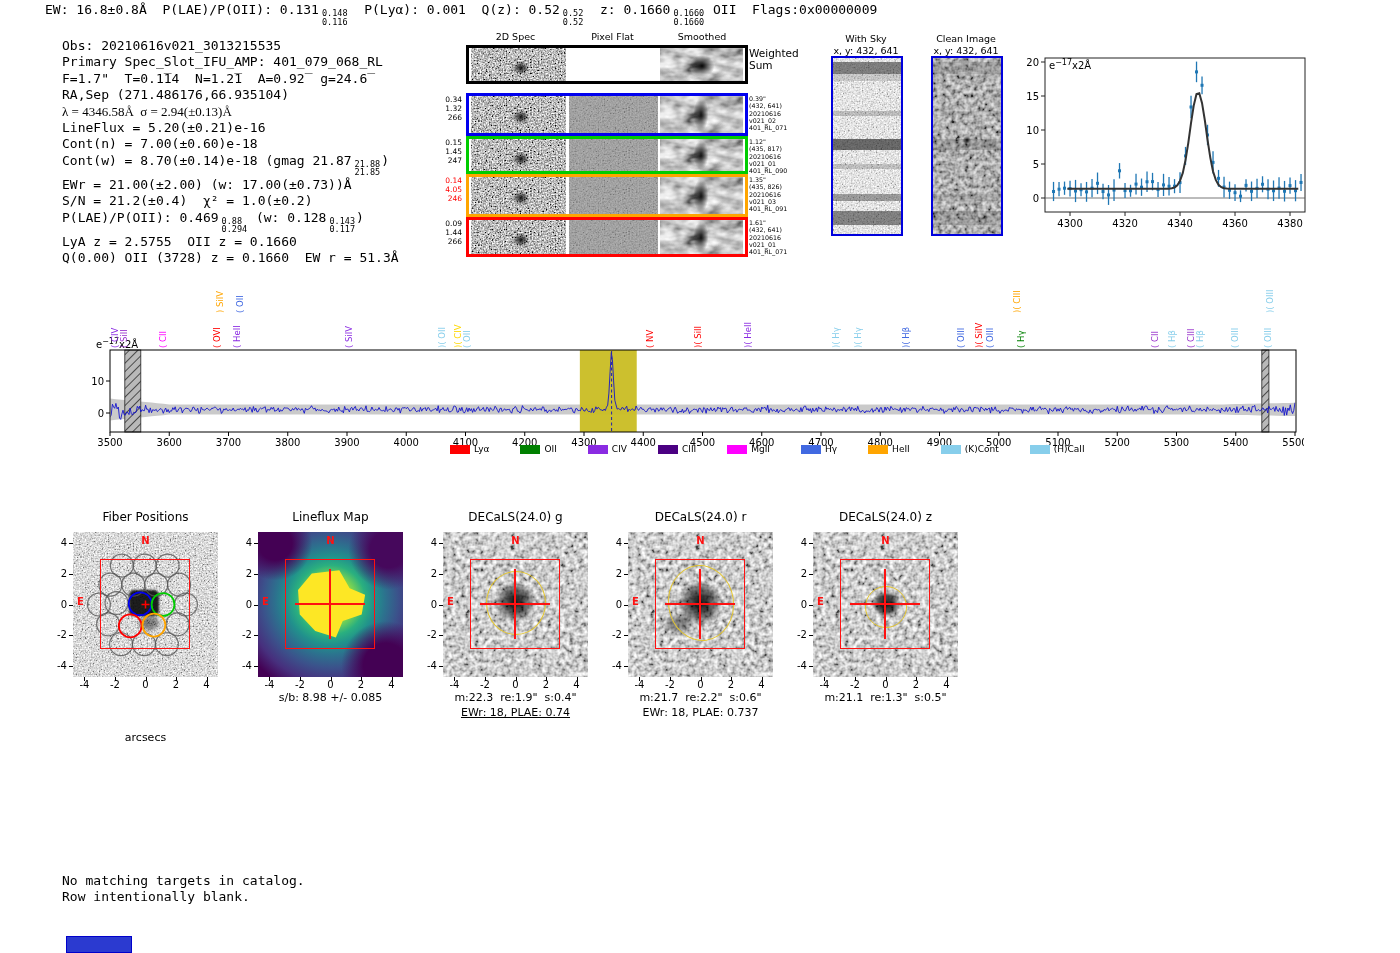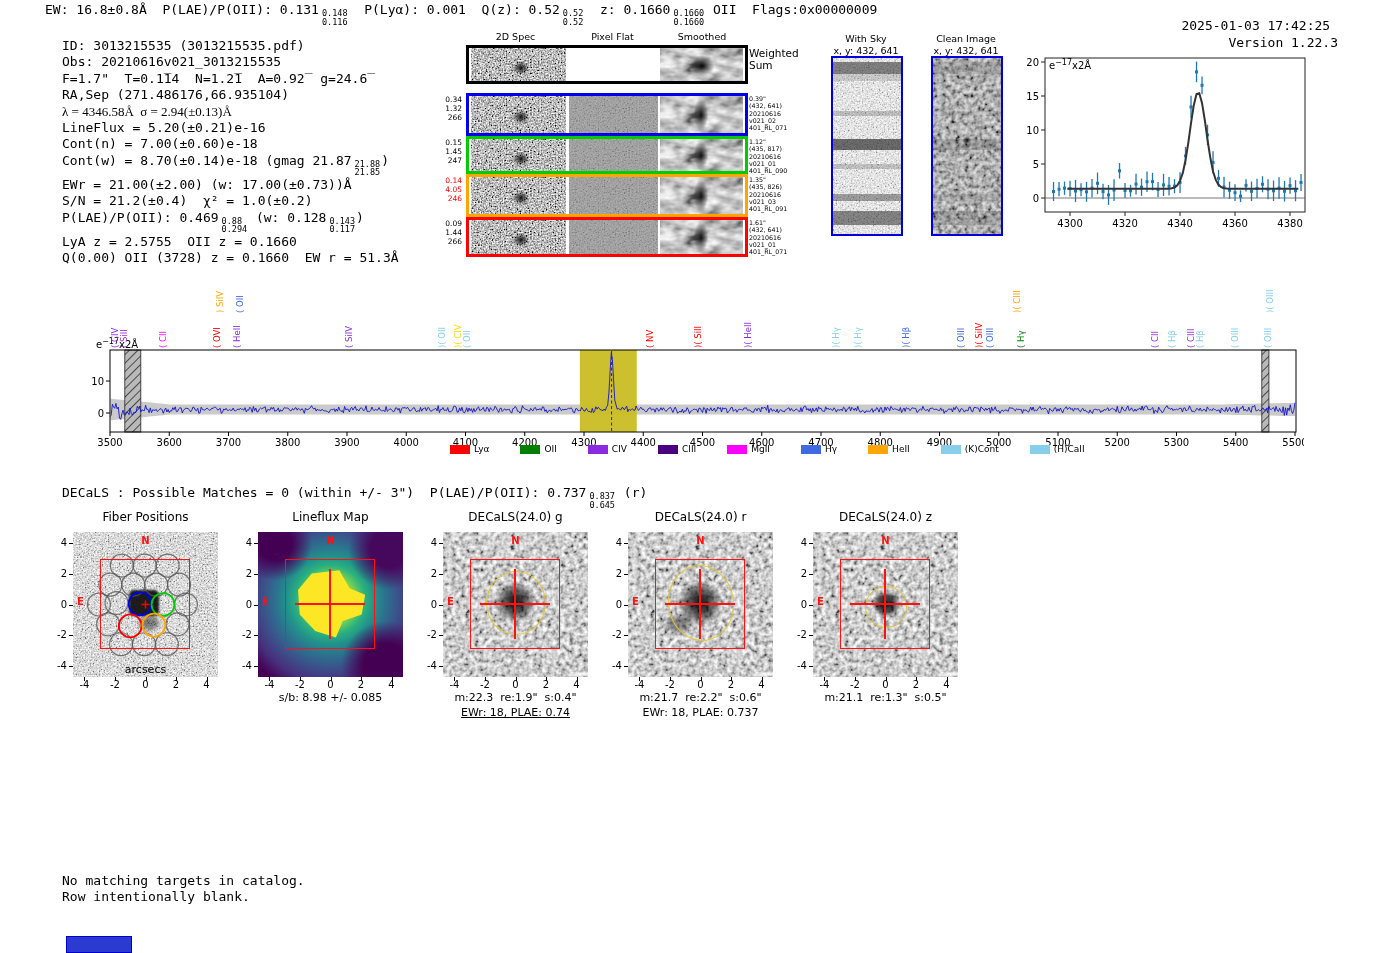--- a/index.html
+++ b/index.html
@@ -62,28 +62,24 @@
         </feComponentTransfer>
       </filter>
       <pattern id="hatchp" width="6" height="6" patternUnits="userSpaceOnUse" patternTransform="rotate(45)">
         <rect width="6" height="6" fill="#b9b9b9"></rect>
         <line x1="0" y1="0" x2="0" y2="6" stroke="#4a4a4a" stroke-width="2"></line>
       </pattern>
     </defs>
   </svg>
 
   <div id="hdr-left" class="abs line13" style="left:45px;top:2px"><span>EW: 16.8±0.8Å  P(LAE)/P(OII): 0.131</span><span class="stk"><span>0.148</span><span>0.116</span></span><span>  P(Lyα): 0.001  Q(z): 0.52</span><span class="stk"><span>0.52</span><span>0.52</span></span><span>  z: 0.1660</span><span class="stk"><span>0.1660</span><span>0.1660</span></span><span> OII  Flags:0x00000009</span></div>
-  <div class="abs line13" style="left:1040px;top:2px;width:298px;text-align:right">
-    <span>2025-01-03 17:42:25</span><span> </span>
-    <span>Version 1.22.3</span>
-  </div>
 
   <div id="info-block" class="abs" style="left:62px;top:38px">
-      <div class="line13" style="position: relative;"><span>ID: 3013215535 (3013215535.pdf)</span></div>
       <div class="line13" style="position: relative;"><span>Obs: 20210616v021_3013215535</span></div>
+      <div class="line13" style="position: relative;"><span>Primary Spec_Slot_IFU_AMP: 401_079_068_RL</span></div>
       <div class="line13" style="position: relative;"><span>F=1.7"  T=0.1̅14  N=1.2̅1  A=0.92̅  g=24.6̅</span></div>
       <div class="line13" style="position: relative;"><span>RA,Sep (271.486176,66.935104)</span></div>
       <div class="line13" style="position: relative; font-family: Liberation Serif, serif;"><span>λ = 4346.58Å  σ = 2.94(±0.13)Å</span></div>
       <div class="line13" style="position: relative;"><span>LineFlux = 5.20(±0.21)e-16</span></div>
       <div class="line13" style="position: relative;"><span>Cont(n) = 7.00(±0.60)e-18</span></div>
       <div class="line13" style="position: relative;"><span>Cont(w) = 8.70(±0.14)e-18 (gmag 21.87</span><span class="stk"><span>21.88</span><span>21.85</span></span><span>)</span></div>
       <div class="line13" style="position: relative;"><span>EWr = 21.00(±2.00) (w: 17.00(±0.73))Å</span></div>
       <div class="line13" style="position: relative;"><span>S/N = 21.2(±0.4)  χ² = 1.0(±0.2)</span></div>
       <div class="line13" style="position: relative;"><span>P(LAE)/P(OII): 0.469</span><span class="stk"><span>0.88</span><span>0.294</span></span><span> (w: 0.128</span><span class="stk"><span>0.143</span><span>0.117</span></span><span>)</span></div>
       <div class="line13" style="position: relative;"><span>LyA z = 2.5755  OII z = 0.1660</span></div>
@@ -469,21 +465,20 @@
       <div class="legend-item">
         <div class="legend-sw" style="background: rgb(135, 206, 235);"></div>
         <div class="legend-lb">(K)Cont</div>
       </div>
       <div class="legend-item">
         <div class="legend-sw" style="background: rgb(135, 206, 235);"></div>
         <div class="legend-lb">(H)CaII</div>
       </div>
     </div>
 
-  <div id="decals-line" class="abs line13" style="left:62px;top:485px"><span>DECaLS : Possible Matches = 0 (within +/- 3")  P(LAE)/P(OII): 0.737</span><span class="stk"><span>0.837</span><span>0.645</span></span><span> (r)</span></div>
 
   <div id="cutouts" style="position: absolute; left: 0px; top: 0px;">
       <div style="position: absolute; left: 73px; top: 510px; width: 145px; text-align: center; font: 12px &quot;DejaVu Sans&quot;, sans-serif;">Fiber Positions</div>
       <div class="noisewrap" style="position: absolute; left: 73px; top: 532px; width: 145px; height: 145px; overflow: hidden; background: rgb(207, 207, 207);">
         <svg width="100%" height="100%" preserveAspectRatio="none">
           <rect width="100%" height="100%" filter="url(#fnoise)" opacity="1"></rect>
         </svg>
         <div style="position: absolute; left: 0px; top: 0px; width: 100%; height: 100%; background: rgba(255, 255, 255, 0.45);"></div>
         <div class="blob" style="left: 56px; top: 58px; width: 30px; height: 26px; border-radius: 5px; background: rgba(8, 8, 8, 0.9); filter: blur(1.2px);"></div>
         <div class="blob" style="left: 66px; top: 84px; width: 20px; height: 14px; background: rgba(25, 25, 25, 0.5); filter: blur(2px);"></div>
@@ -527,21 +522,21 @@
       <div style="position: absolute; left: 74.4474px; top: 679px; width: 20px; text-align: center; font: 10px &quot;DejaVu Sans&quot;, sans-serif;">-4</div>
       <div style="position: absolute; left: 84.4474px; top: 677px; width: 1px; height: 4px; background: rgb(0, 0, 0);"></div>
       <div style="position: absolute; left: 104.974px; top: 679px; width: 20px; text-align: center; font: 10px &quot;DejaVu Sans&quot;, sans-serif;">-2</div>
       <div style="position: absolute; left: 114.974px; top: 677px; width: 1px; height: 4px; background: rgb(0, 0, 0);"></div>
       <div style="position: absolute; left: 135.5px; top: 679px; width: 20px; text-align: center; font: 10px &quot;DejaVu Sans&quot;, sans-serif;">0</div>
       <div style="position: absolute; left: 145.5px; top: 677px; width: 1px; height: 4px; background: rgb(0, 0, 0);"></div>
       <div style="position: absolute; left: 166.026px; top: 679px; width: 20px; text-align: center; font: 10px &quot;DejaVu Sans&quot;, sans-serif;">2</div>
       <div style="position: absolute; left: 176.026px; top: 677px; width: 1px; height: 4px; background: rgb(0, 0, 0);"></div>
       <div style="position: absolute; left: 196.553px; top: 679px; width: 20px; text-align: center; font: 10px &quot;DejaVu Sans&quot;, sans-serif;">4</div>
       <div style="position: absolute; left: 206.553px; top: 677px; width: 1px; height: 4px; background: rgb(0, 0, 0);"></div>
-      <div class="cap" style="left: 55px; top: 663px; width: 181px;">arcsecs</div>
+      <div class="cap" style="left: 55px; top: 731px; width: 181px;">arcsecs</div>
       <div style="position: absolute; left: 258px; top: 510px; width: 145px; text-align: center; font: 12px &quot;DejaVu Sans&quot;, sans-serif;">Lineflux Map</div>
       <div class="noisewrap" style="position: absolute; left: 258px; top: 532px; width: 145px; height: 145px; overflow: hidden; background: radial-gradient(circle at 12% 8%, rgb(68, 1, 84) 0px, rgb(68, 1, 84) 9%, rgba(0, 0, 0, 0) 20%), radial-gradient(circle at 90% 12%, rgb(70, 8, 92) 0px, rgb(70, 8, 92) 10%, rgba(0, 0, 0, 0) 22%), radial-gradient(circle at 88% 92%, rgb(68, 1, 84) 0px, rgb(68, 1, 84) 12%, rgba(0, 0, 0, 0) 24%), radial-gradient(circle at 50% 47%, rgb(244, 230, 30) 0%, rgb(209, 225, 31) 14%, rgb(115, 208, 86) 24%, rgb(42, 176, 127) 33%, rgb(33, 145, 140) 42%, rgb(44, 114, 142) 52%, rgb(59, 82, 139) 64%, rgb(71, 47, 125) 78%, rgb(68, 1, 84) 92%);">
         <div style="position: absolute; left: 28px; top: 30px; width: 86px; height: 82px; background: rgb(253, 231, 37); clip-path: polygon(30% 14%, 62% 10%, 74% 32%, 92% 40%, 88% 64%, 66% 72%, 58% 92%, 34% 84%, 16% 64%, 14% 34%);"></div>
         <div style="position: absolute; left: 27px; top: 27px; width: 88px; height: 88px; border: 1.6px solid rgb(255, 17, 17);"></div>
         <div style="position: absolute; left: 37px; top: 71px; width: 70px; height: 1.8px; background: rgb(255, 17, 17);"></div>
         <div style="position: absolute; left: 71px; top: 37px; width: 1.8px; height: 70px; background: rgb(255, 17, 17);"></div>
         <div style="position: absolute; left: 0px; top: 3px; width: 100%; text-align: center; font: bold 10px &quot;DejaVu Sans&quot;, sans-serif; color: rgb(255, 17, 17);">N</div>
         <div style="position: absolute; left: 4px; top: 64px; font: bold 10px &quot;DejaVu Sans&quot;, sans-serif; color: rgb(255, 17, 17);">E</div>
       </div>
       <div style="position: absolute; left: 234px; top: 537.447px; width: 18px; text-align: right; font: 10px &quot;DejaVu Sans&quot;, sans-serif;">4</div>

